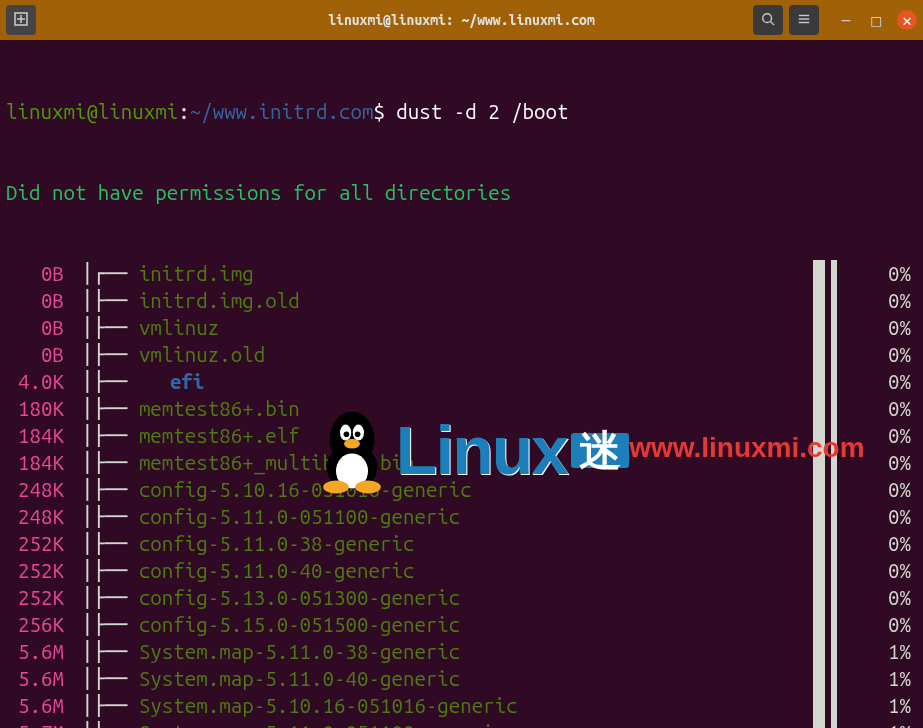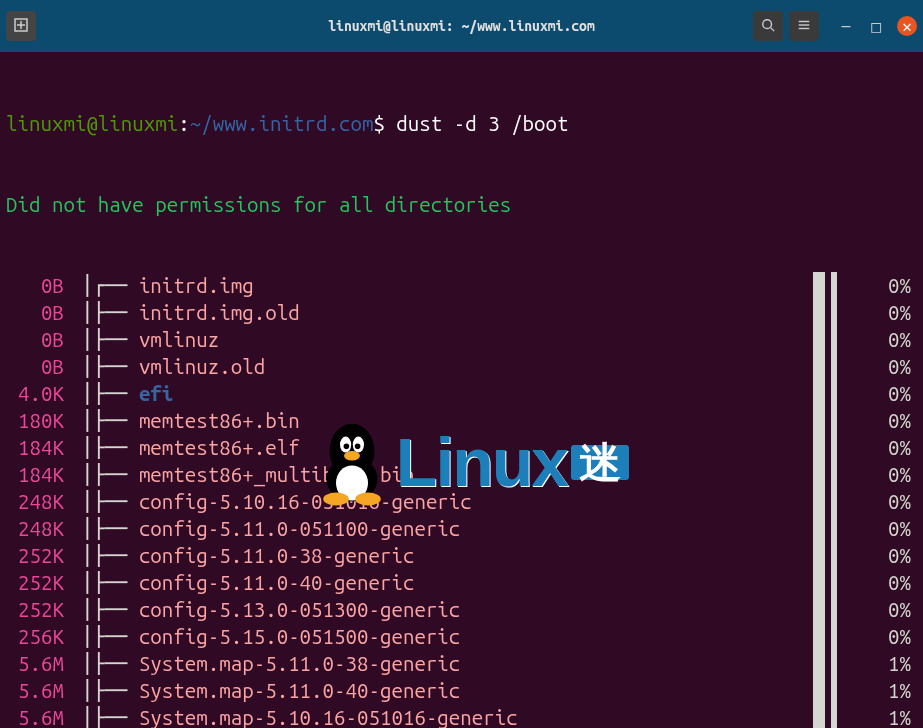--- a/index.html
+++ b/index.html
@@ -9,22 +9,22 @@
     }
     body {
       font-family: "Ubuntu Mono", "DejaVu Sans Mono", monospace;
       background: #300a24;
       color: #ffffff;
       width: 923px;
       height: 728px;
       overflow: hidden;
     }
     .titlebar {
-      background: #0c4a6e;
-      height: 52px;
+      background: #a16207;
+      height: 40px;
       display: flex;
       align-items: center;
       justify-content: space-between;
       padding: 0 6px;
       gap: 8px;
     }
     .titlebar-left {
       display: flex;
       align-items: center;
       gap: 4px;
@@ -102,26 +102,27 @@
       width: 64px;
       text-align: right;
       color: #ec4899;
       padding-right: 6px;
     }
     .tree-col {
       color: #d3d7cf;
       flex: 0 0 auto;
     }
     .name-col {
-      color: #fca5a5;
+      color: #4d7c0f;
       flex: 1;
     }
     .name-col.dir {
       color: #3465a4;
       font-weight: bold;
+      margin-left: 31px;
     }
     .bar-col {
       position: absolute;
       right: 64px;
       width: 40px;
       height: 100%;
       display: flex;
       gap: 6px;
     }
     .bar1, .bar2 {
@@ -223,21 +224,21 @@
         <span>□</span>
       </div>
       <div class="win-ctrl close">
         <span>✕</span>
       </div>
     </div>
   </div>
 </div>
 
 <div class="terminal">
-  <div><span class="prompt-user">linuxmi@linuxmi</span><span class="prompt-colon">:</span><span class="prompt-path">~/www.initrd.com</span><span class="prompt-dollar">$</span> <span class="cmd">dust -d 3 /boot</span></div>
+  <div><span class="prompt-user">linuxmi@linuxmi</span><span class="prompt-colon">:</span><span class="prompt-path">~/www.initrd.com</span><span class="prompt-dollar">$</span> <span class="cmd">dust -d 2 /boot</span></div>
   <div class="msg">Did not have permissions for all directories</div>
   <div id="rows-container"><div class="row"><span class="size-col">0B</span><span class="tree-col"> │┌── </span><span class="name-col">initrd.img</span><span class="bar-col"><span class="bar1"></span><span class="bar2"></span></span><span class="pct-col">0%</span></div><div class="row"><span class="size-col">0B</span><span class="tree-col"> │├── </span><span class="name-col">initrd.img.old</span><span class="bar-col"><span class="bar1"></span><span class="bar2"></span></span><span class="pct-col">0%</span></div><div class="row"><span class="size-col">0B</span><span class="tree-col"> │├── </span><span class="name-col">vmlinuz</span><span class="bar-col"><span class="bar1"></span><span class="bar2"></span></span><span class="pct-col">0%</span></div><div class="row"><span class="size-col">0B</span><span class="tree-col"> │├── </span><span class="name-col">vmlinuz.old</span><span class="bar-col"><span class="bar1"></span><span class="bar2"></span></span><span class="pct-col">0%</span></div><div class="row"><span class="size-col">4.0K</span><span class="tree-col"> │├── </span><span class="name-col dir">efi</span><span class="bar-col"><span class="bar1"></span><span class="bar2"></span></span><span class="pct-col">0%</span></div><div class="row"><span class="size-col">180K</span><span class="tree-col"> │├── </span><span class="name-col">memtest86+.bin</span><span class="bar-col"><span class="bar1"></span><span class="bar2"></span></span><span class="pct-col">0%</span></div><div class="row"><span class="size-col">184K</span><span class="tree-col"> │├── </span><span class="name-col">memtest86+.elf</span><span class="bar-col"><span class="bar1"></span><span class="bar2"></span></span><span class="pct-col">0%</span></div><div class="row"><span class="size-col">184K</span><span class="tree-col"> │├── </span><span class="name-col">memtest86+_multiboot.bin</span><span class="bar-col"><span class="bar1"></span><span class="bar2"></span></span><span class="pct-col">0%</span></div><div class="row"><span class="size-col">248K</span><span class="tree-col"> │├── </span><span class="name-col">config-5.10.16-051016-generic</span><span class="bar-col"><span class="bar1"></span><span class="bar2"></span></span><span class="pct-col">0%</span></div><div class="row"><span class="size-col">248K</span><span class="tree-col"> │├── </span><span class="name-col">config-5.11.0-051100-generic</span><span class="bar-col"><span class="bar1"></span><span class="bar2"></span></span><span class="pct-col">0%</span></div><div class="row"><span class="size-col">252K</span><span class="tree-col"> │├── </span><span class="name-col">config-5.11.0-38-generic</span><span class="bar-col"><span class="bar1"></span><span class="bar2"></span></span><span class="pct-col">0%</span></div><div class="row"><span class="size-col">252K</span><span class="tree-col"> │├── </span><span class="name-col">config-5.11.0-40-generic</span><span class="bar-col"><span class="bar1"></span><span class="bar2"></span></span><span class="pct-col">0%</span></div><div class="row"><span class="size-col">252K</span><span class="tree-col"> │├── </span><span class="name-col">config-5.13.0-051300-generic</span><span class="bar-col"><span class="bar1"></span><span class="bar2"></span></span><span class="pct-col">0%</span></div><div class="row"><span class="size-col">256K</span><span class="tree-col"> │├── </span><span class="name-col">config-5.15.0-051500-generic</span><span class="bar-col"><span class="bar1"></span><span class="bar2"></span></span><span class="pct-col">0%</span></div><div class="row"><span class="size-col">5.6M</span><span class="tree-col"> │├── </span><span class="name-col">System.map-5.11.0-38-generic</span><span class="bar-col"><span class="bar1"></span><span class="bar2"></span></span><span class="pct-col">1%</span></div><div class="row"><span class="size-col">5.6M</span><span class="tree-col"> │├── </span><span class="name-col">System.map-5.11.0-40-generic</span><span class="bar-col"><span class="bar1"></span><span class="bar2"></span></span><span class="pct-col">1%</span></div><div class="row"><span class="size-col">5.6M</span><span class="tree-col"> │├── </span><span class="name-col">System.map-5.10.16-051016-generic</span><span class="bar-col"><span class="bar1"></span><span class="bar2"></span></span><span class="pct-col">1%</span></div><div class="row"><span class="size-col">5.7M</span><span class="tree-col"> │├── </span><span class="name-col">System.map-5.11.0-051100-generic</span><span class="bar-col"><span class="bar1"></span><span class="bar2"></span></span><span class="pct-col">1%</span></div></div>
 
   <div class="watermark">
     <div class="watermark-main">
       <span>
         <svg class="tux" viewBox="0 0 100 120">
           <ellipse cx="50" cy="50" rx="28" ry="34" fill="#000"></ellipse>
           <ellipse cx="50" cy="85" rx="32" ry="28" fill="#000"></ellipse>
           <ellipse cx="50" cy="90" rx="20" ry="22" fill="#fff"></ellipse>
@@ -246,14 +247,15 @@
           <circle cx="43" cy="44" r="3.5" fill="#000"></circle>
           <circle cx="57" cy="44" r="3.5" fill="#000"></circle>
           <ellipse cx="50" cy="56" rx="10" ry="6" fill="#f5a623"></ellipse>
           <ellipse cx="30" cy="110" rx="16" ry="8" fill="#f5a623"></ellipse>
           <ellipse cx="70" cy="110" rx="16" ry="8" fill="#f5a623"></ellipse>
         </svg>
       </span>
       <span class="wm-linux">Linux</span>
       <span class="wm-mi">迷</span>
     </div>
+    <div class="wm-url">www.linuxmi.com</div>
   </div>
 </div>
 
 </body></html>

